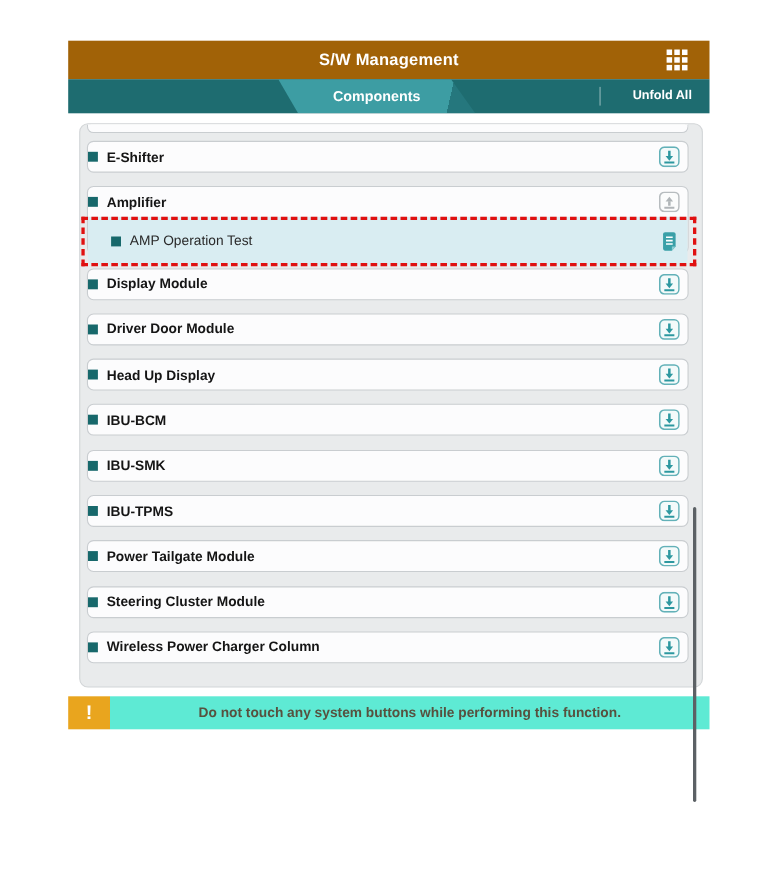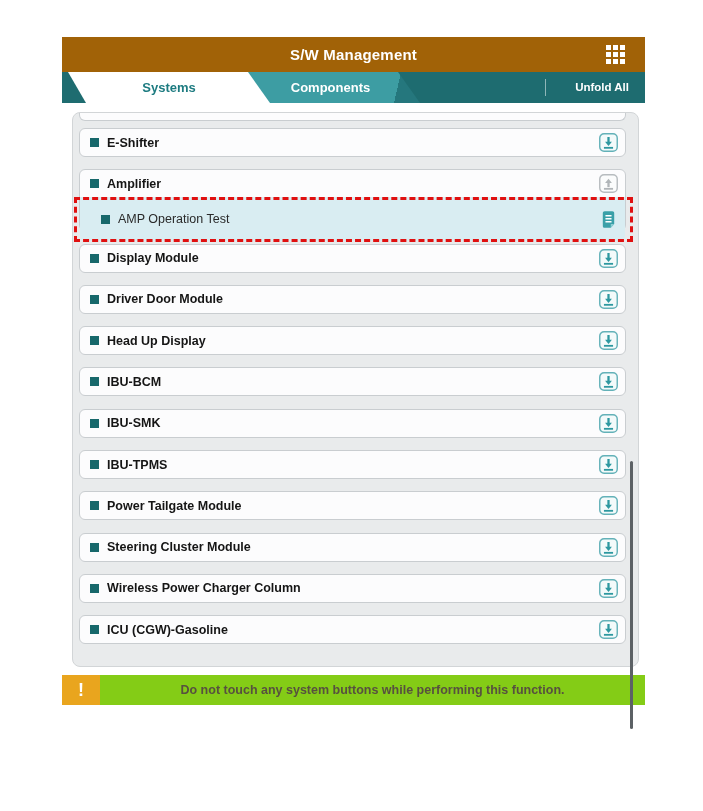--- a/index.html
+++ b/index.html
@@ -13,55 +13,55 @@
   .grid-btn{position:absolute;right:20px;top:8px;display:grid;grid-template-columns:repeat(3,5px);
             grid-template-rows:repeat(3,5px);gap:2px;cursor:pointer;}
   .grid-btn span{background:#fff;}
 
   
   .tabbar{height:31px;background:#1e6c70;position:relative;}
   .tab{position:absolute;top:0;height:31px;line-height:31px;text-align:center;font-weight:bold;
        font-size:13px;cursor:pointer;}
   .tab-systems{left:6px;width:202px;background:#fff;color:#1d7b80;z-index:2;
        clip-path:polygon(0 0,calc(100% - 22px) 0,100% 100%,18px 100%);}
-  .tab-components{left:179px;width:179px;color:#fff;
+  .tab-components{left:191px;width:179px;color:#fff;
        background:linear-gradient(103deg,#3d9da3 86%,#25777d 86%);
        clip-path:polygon(0 0,calc(100% - 22px) 0,100% 100%,18px 100%);}
   .tab-divider{position:absolute;right:99px;top:7px;width:1px;height:17px;background:rgba(255,255,255,.5);}
   .unfold{position:absolute;right:16px;top:0;line-height:31px;color:#fff;font-weight:bold;
           font-size:11.5px;cursor:pointer;}
 
   
   .content{background:#fff;padding:9px 6px 8px 10px;}
   .panel{box-sizing:border-box;position:relative;background:#e9ebec;border:1px solid #d2d5d7;
          border-radius:8px;padding:0 0 9px 6px;}
   .sliver{box-sizing:border-box;height:8px;width:547px;margin-bottom:7px;background:#fcfcfd;
           border:1px solid #c9cdd0;border-top:none;border-radius:0 0 6px 6px;}
   .card{box-sizing:border-box;width:547px;background:#fcfcfd;border:1px solid #c9cdd0;
         border-radius:6px;margin-bottom:12.3px;position:relative;}
   .card.single{height:29px;}
   .card.amp{height:62px;}
   .card.last{margin-bottom:0;}
-  .row{display:flex;align-items:center;height:27px;padding-left:10px;cursor:pointer;}
+  .row{display:flex;align-items:center;height:27px;cursor:pointer;}
   .row.sub{height:44px;background:#d9edf2;border-radius:0 0 5px 5px;padding-left:21px;}
   .bullet{width:9px;height:9px;background:#17686b;margin-right:8px;flex:none;}
   .label{font-size:12.5px;font-weight:bold;color:#151515;white-space:nowrap;}
   .row.sub .label{font-weight:normal;color:#2a2a2a;}
   .action{margin-left:auto;margin-right:7px;width:19px;height:19px;flex:none;cursor:pointer;}
   .action svg{display:block;}
   .sel-outline{position:absolute;left:-6px;right:-8px;top:26.5px;height:39px;
                border:3px dashed #e01010;pointer-events:none;z-index:3;}
   .scroll-thumb{position:absolute;right:5px;top:348px;width:3px;height:268px;background:#5c6165;
                 border-radius:2px;cursor:pointer;}
 
   
   .warning{display:flex;height:30px;}
   .warn-icon{width:38px;background:#e9a51e;color:#fff;font-weight:bold;font-size:18px;
              text-align:center;line-height:30px;flex:none;}
-  .warn-text{flex:1;background:#84cc16;color:#57513f;font-weight:bold;font-size:12.5px;
+  .warn-text{flex:1;background:#5eead4;color:#57513f;font-weight:bold;font-size:12.5px;
              text-align:center;line-height:30px;}
 </style>
 </head>
 <body>
 
 <div class="app">
 
   <div class="header">
     <div class="title">S/W Management</div>
     <div class="grid-btn">
@@ -71,23 +71,20 @@
         <span></span>
         <span></span>
         <span></span>
         <span></span>
         <span></span>
         <span></span>
     </div>
   </div>
 
   <div class="tabbar">
-    <div class="tab tab-systems">
-      <span>Systems</span>
-    </div>
     <div class="tab tab-components">
       <span>Components</span>
     </div>
     <div class="tab-divider"></div>
     <div class="unfold">Unfold All</div>
   </div>
 
   <div class="content">
     <div class="panel">
 
@@ -264,34 +261,20 @@
               <svg width="19" height="19" viewBox="0 0 20 20">
                 <rect x="0.8" y="0.8" width="18.4" height="18.4" rx="4.5" fill="#f3fafa" stroke="#63b1b8" stroke-width="1.5"></rect>
                 <path d="M10 4.2v5.6" stroke="#2d98a0" stroke-width="2.4" fill="none"></path>
                 <path d="M6.4 9.3h7.2L10 13.8z" fill="#2d98a0"></path>
                 <path d="M5.2 15.6h9.6" stroke="#2d98a0" stroke-width="1.9" fill="none"></path>
               </svg>
             </span>
         </div>
       </div>
 
-      <div class="card single">
-        <div class="row">
-          <span class="bullet"></span>
-          <span class="label">ICU (CGW)-Gasoline</span>
-          <span class="action">
-              <svg width="19" height="19" viewBox="0 0 20 20">
-                <rect x="0.8" y="0.8" width="18.4" height="18.4" rx="4.5" fill="#f3fafa" stroke="#63b1b8" stroke-width="1.5"></rect>
-                <path d="M10 4.2v5.6" stroke="#2d98a0" stroke-width="2.4" fill="none"></path>
-                <path d="M6.4 9.3h7.2L10 13.8z" fill="#2d98a0"></path>
-                <path d="M5.2 15.6h9.6" stroke="#2d98a0" stroke-width="1.9" fill="none"></path>
-              </svg>
-            </span>
-        </div>
-      </div>
 
 
       <div class="scroll-thumb"></div>
     </div>
   </div>
 
   <div class="warning">
     <div class="warn-icon">!</div>
     <div class="warn-text">Do not touch any system buttons while performing this function.</div>
   </div>

